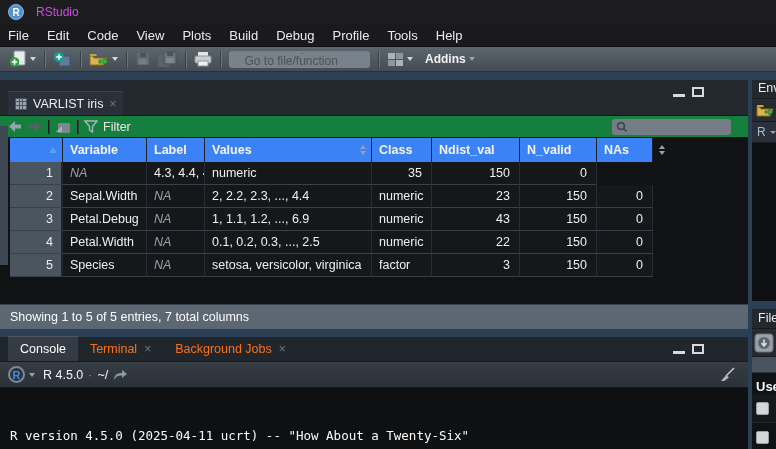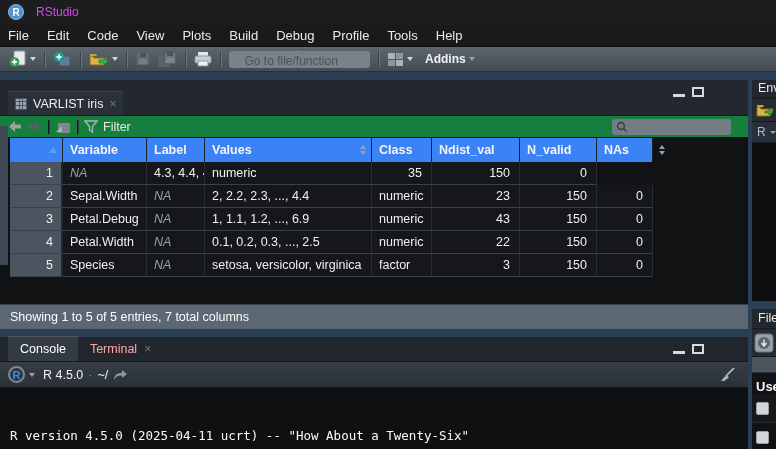--- a/index.html
+++ b/index.html
@@ -69,21 +69,21 @@
   .td.num { justify-content:flex-end; padding-right:9px; }
   .td.na { font-style:italic; color:#9aa0a8; }
   .table-gutter { position:absolute; left:0; top:46px; width:8px; height:139px; background:#3e4854; }
 
   #varlist-status { position:absolute; left:0; bottom:0; width:100%; height:25px; background:#5b6772; border-top:1px solid #39424b;
                     color:#fdfdfd; font-size:12.5px; display:flex; align-items:center; padding-left:10px; }
 
   
   #console-pane { left:0; top:337px; width:748px; height:132px; background:#0f1012; }
   #console-pane .tabstrip { height:25px; background:#21262d; }
-  .ctab { height:25px; display:flex; align-items:center; padding:0 12px; color:#fca5a5; font-size:12.5px; gap:7px; }
+  .ctab { height:25px; display:flex; align-items:center; padding:0 12px; color:#f97316; font-size:12.5px; gap:7px; }
   .ctab.active { background:#343b44; color:#ffffff; border-top:1px solid #4d565f; margin-left:8px; }
   #console-toolbar { position:relative; width:100%; height:26px; background:linear-gradient(#363d45,#2b3138); border-bottom:1px solid #15181c;
                      display:flex; align-items:center; padding-left:8px; }
   .rlogo { width:17px; height:17px; border-radius:50%; background:#2b3542; border:2px solid #7d8894; color:#3d8edb; font-weight:bold;
            font-size:11px; display:flex; align-items:center; justify-content:center; }
   .cons-ver { color:#f2f4f5; font-size:12.5px; margin-left:8px; }
   .cons-dot { color:#8b949c; font-size:12.5px; margin:0 5px; }
   .cons-wd  { color:#f2f4f5; font-size:12.5px; }
   #console-out { padding:8px 0 0 10px; font-family:"DejaVu Sans Mono", monospace; font-size:12.5px; line-height:16px; color:#fafafa; white-space:pre; }
 
@@ -368,20 +368,24 @@
 
   <div id="console-pane" class="pane">
     <div class="tabstrip">
       <div class="ctab active">
         <span>Console</span>
       </div>
       <div class="ctab">
         <span>Terminal</span>
         <span class="tab-close"></span>
       </div>
+      <div class="ctab">
+        <span>Background Jobs</span>
+        <span class="tab-close"></span>
+      </div>
       <div class="winctl" style="right:44px;">
         <span class="min-ic"></span>
         <span class="max-ic"></span>
       </div>
     </div>
 
     <div id="console-toolbar">
       <div class="rlogo">R</div>
       <span class="caret dim" style="margin-left:4px"></span>
       <span class="cons-ver">R 4.5.0</span>

